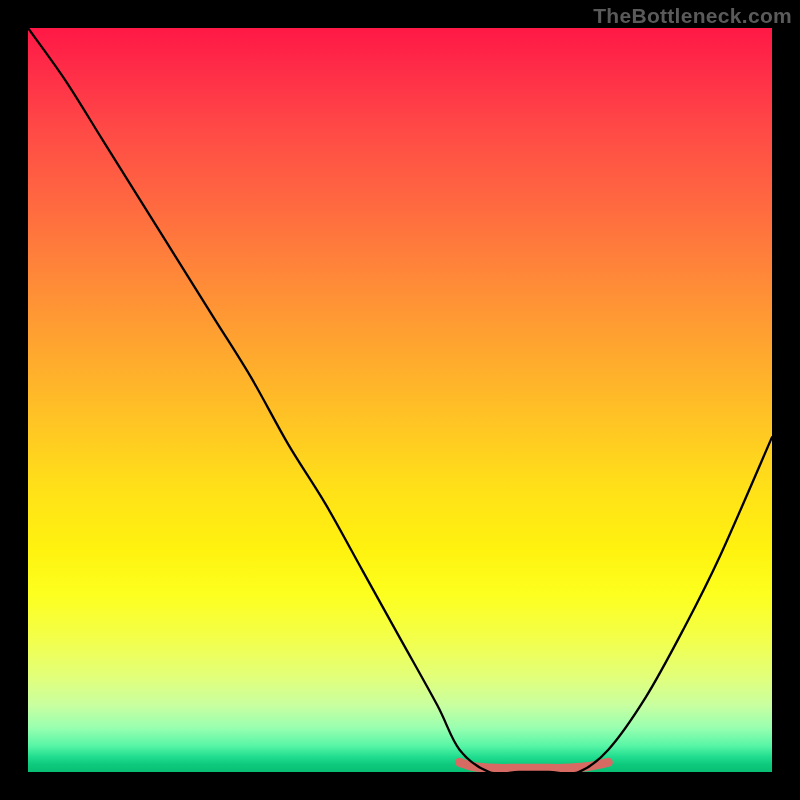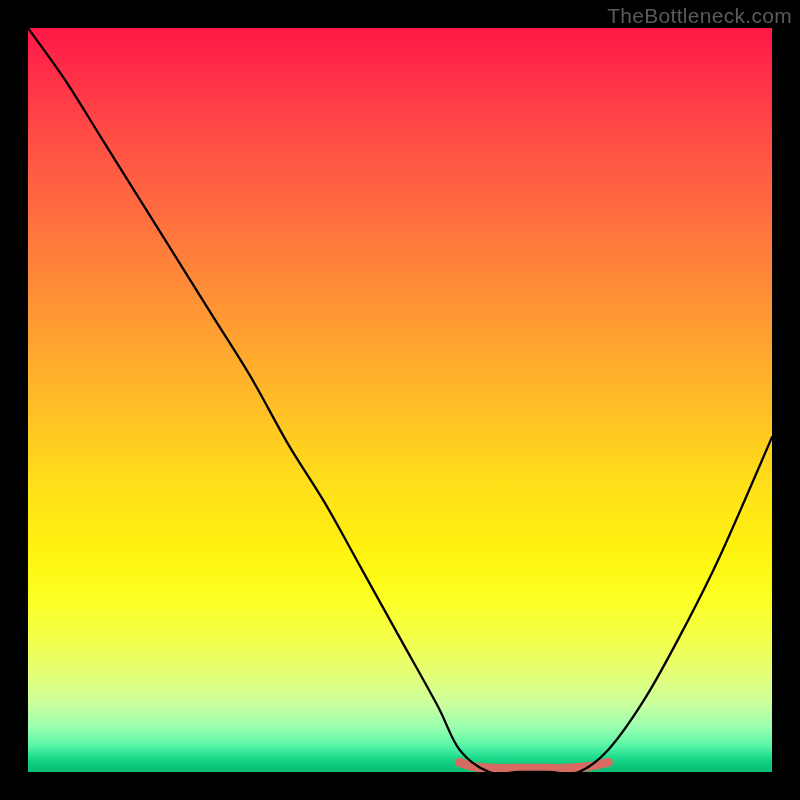--- a/index.html
+++ b/index.html
@@ -56,21 +56,21 @@
     left: 0; top: 0;
     width: 100%;
     height: 100%;
   }
   .watermark {
     position: absolute;
     top: 4px;
     right: 8px;
     color: #5a5a5a;
     font-size: 21px;
-    font-weight: 400;
+    font-weight: 700;
     letter-spacing: 0.3px;
     user-select: none;
   }
 </style>
 </head>
 <body>
 
 <div class="frame">
 
   <div class="watermark">TheBottleneck.com</div>

